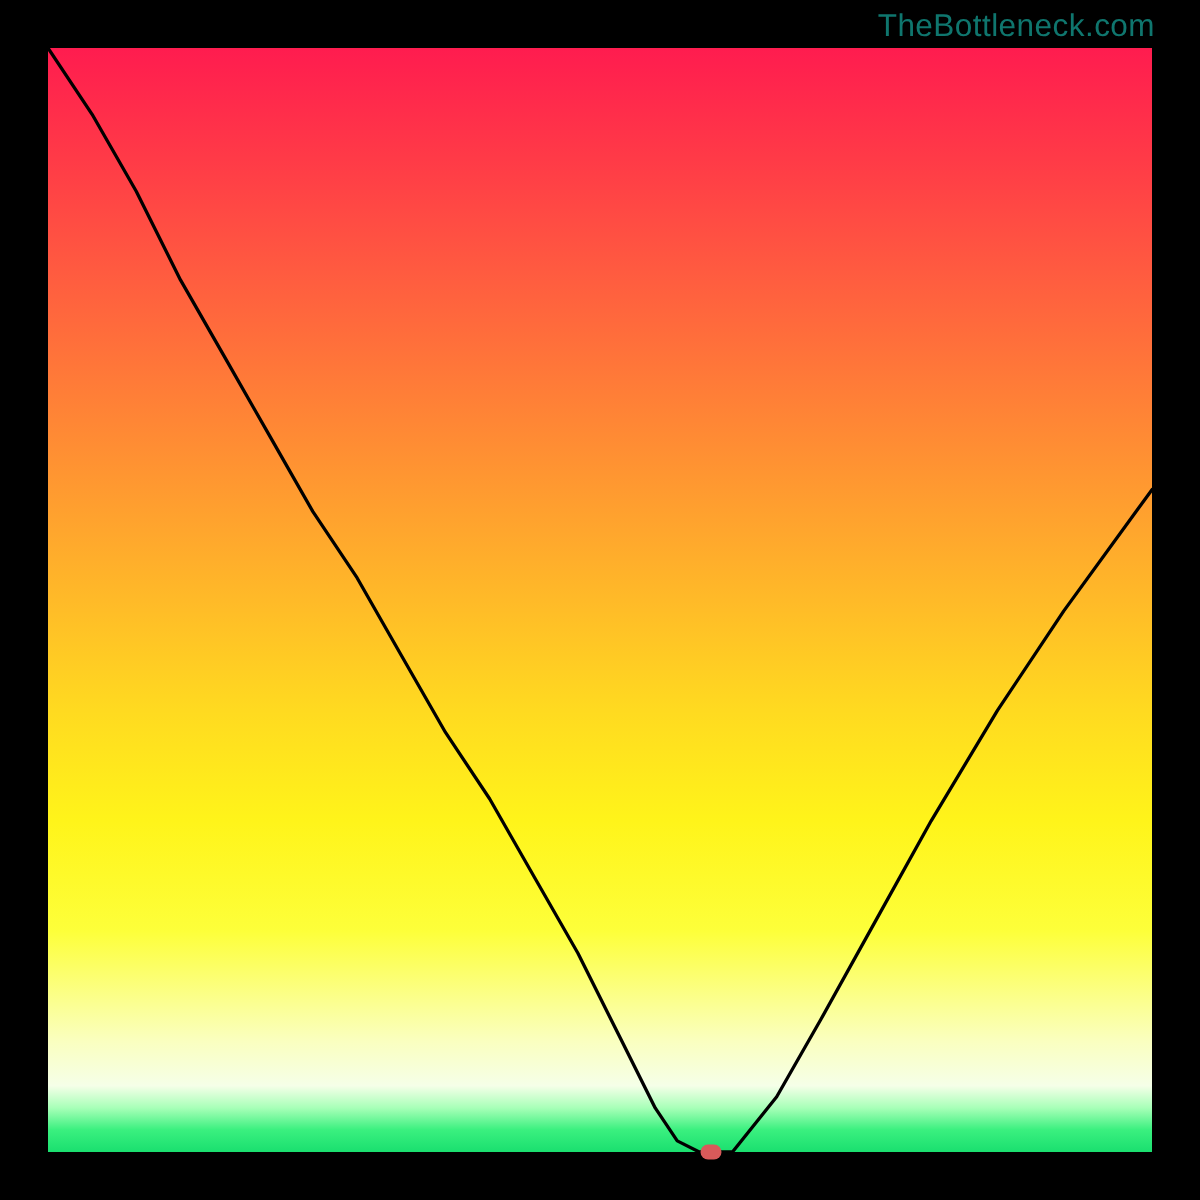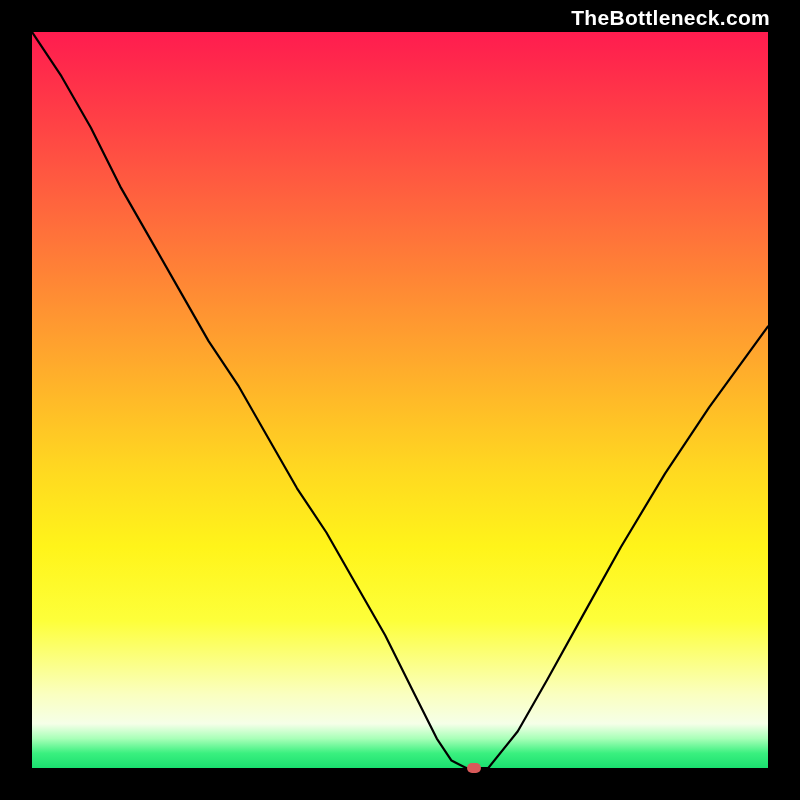--- a/index.html
+++ b/index.html
@@ -53,23 +53,23 @@
     width: 14px;
     height: 10px;
     background: #d85a5a;
     border-radius: 5px;
     transform: translate(-50%, -50%);
   }
   .watermark {
     position: absolute;
     top: 6px;
     right: 30px;
-    color: #ffffff;
+    color: #0f766e;
     font-size: 21px;
-    font-weight: 700;
+    font-weight: 400;
     letter-spacing: 0.3px;
   }
 </style>
 </head>
 <body>
 
 <div class="container">
 
   <div class="plot-area">
 

